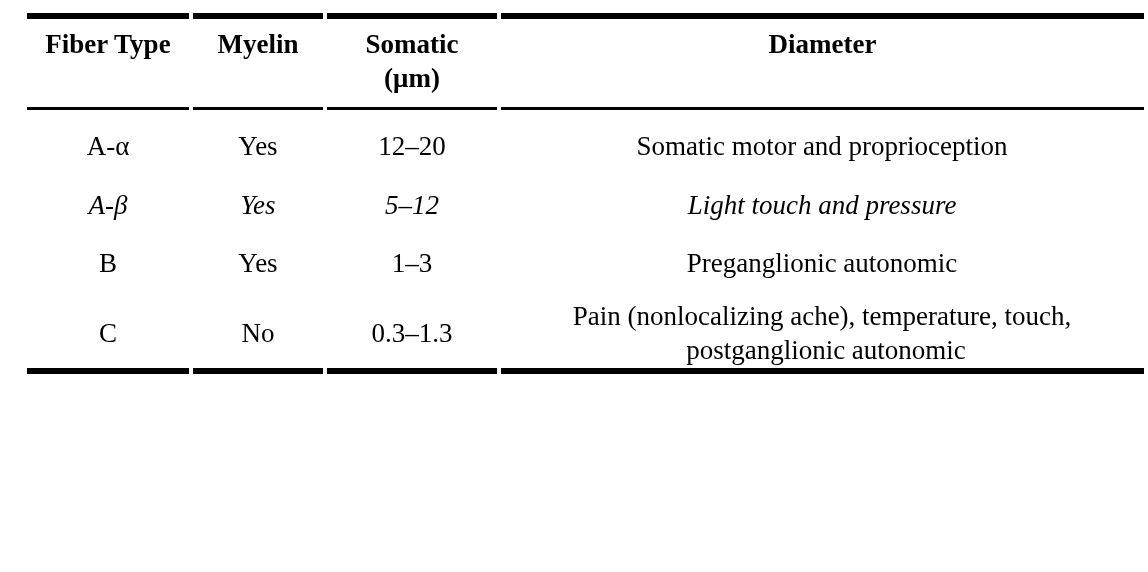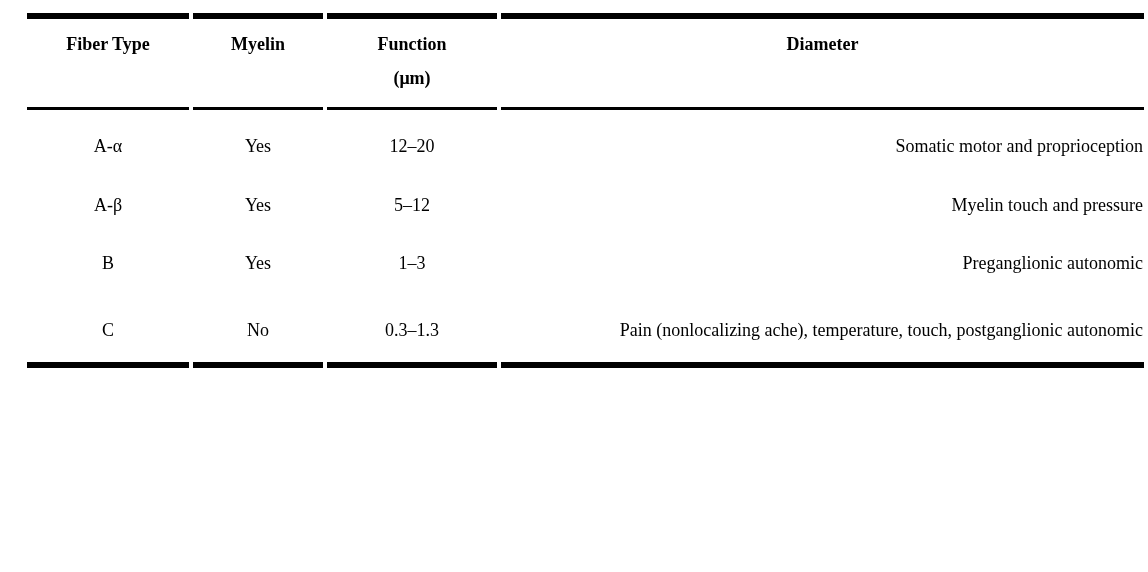--- a/index.html
+++ b/index.html
@@ -18,46 +18,46 @@
     margin: 13px 0 0 23px;
     width: 1125px;
     table-layout: fixed;
   }
   col.c1 { width: 162px; }
   col.c2 { width: 130px; }
   col.c3 { width: 170px; }
   
 
   th, td {
-    font-size: 18px;
+    font-size: 27px;
     line-height: 34px;
     overflow: visible;
   }
   thead th {
     font-weight: bold;
     vertical-align: top;
     text-align: center;
     padding: 8px 0 12px 0;
     border-top: 6px solid #000;
     border-bottom: 3px solid #000;
   }
   thead th .sublabel { display: block; text-align: center; }
   tbody td {
     text-align: center;
     vertical-align: middle;
   }
   tbody td.fn {
-    text-align: right;
+    text-align: center;
     padding-left: 8px;
     text-indent: -8px; 
     margin-left: 36px;
   }
   
   tbody tr:nth-child(1) { height: 72px; }
-  tbody tr:nth-child(2) { height: 46px; }
+  tbody tr:nth-child(2) { height: 46px; font-style: italic; }
   tbody tr:nth-child(3) { height: 70px; }
   tbody tr:nth-child(4) { height: 70px; }
   tbody tr:nth-child(5) { height: 70px; }
   tbody tr:nth-child(6) { height: 112px; }
   tbody tr:last-child td { border-bottom: 6px solid #000; }
 </style>
 </head>
 <body>
 
 <table class="fiber-table">
@@ -69,39 +69,39 @@
   </colgroup>
   <thead>
     <tr>
       <th>
         <span>Fiber Type</span><span class="sublabel"></span>
       </th>
       <th>
         <span>Myelin</span><span class="sublabel"></span>
       </th>
       <th>
-        <span>Function</span><span class="sublabel">(μm)</span>
+        <span>Somatic</span><span class="sublabel">(μm)</span>
       </th>
       <th>
         <span>Diameter</span><span class="sublabel"></span>
       </th>
     </tr>
   </thead>
   <tbody>
     <tr>
       <td>A-α</td>
       <td>Yes</td>
       <td>12–20</td>
       <td class="fn">Somatic motor and proprioception</td>
     </tr>
     <tr>
       <td>A-β</td>
       <td>Yes</td>
       <td>5–12</td>
-      <td class="fn">Myelin touch and pressure</td>
+      <td class="fn">Light touch and pressure</td>
     </tr>
     <tr>
       <td>B</td>
       <td>Yes</td>
       <td>1–3</td>
       <td class="fn">Preganglionic autonomic</td>
     </tr>
     <tr>
       <td>C</td>
       <td>No</td>

